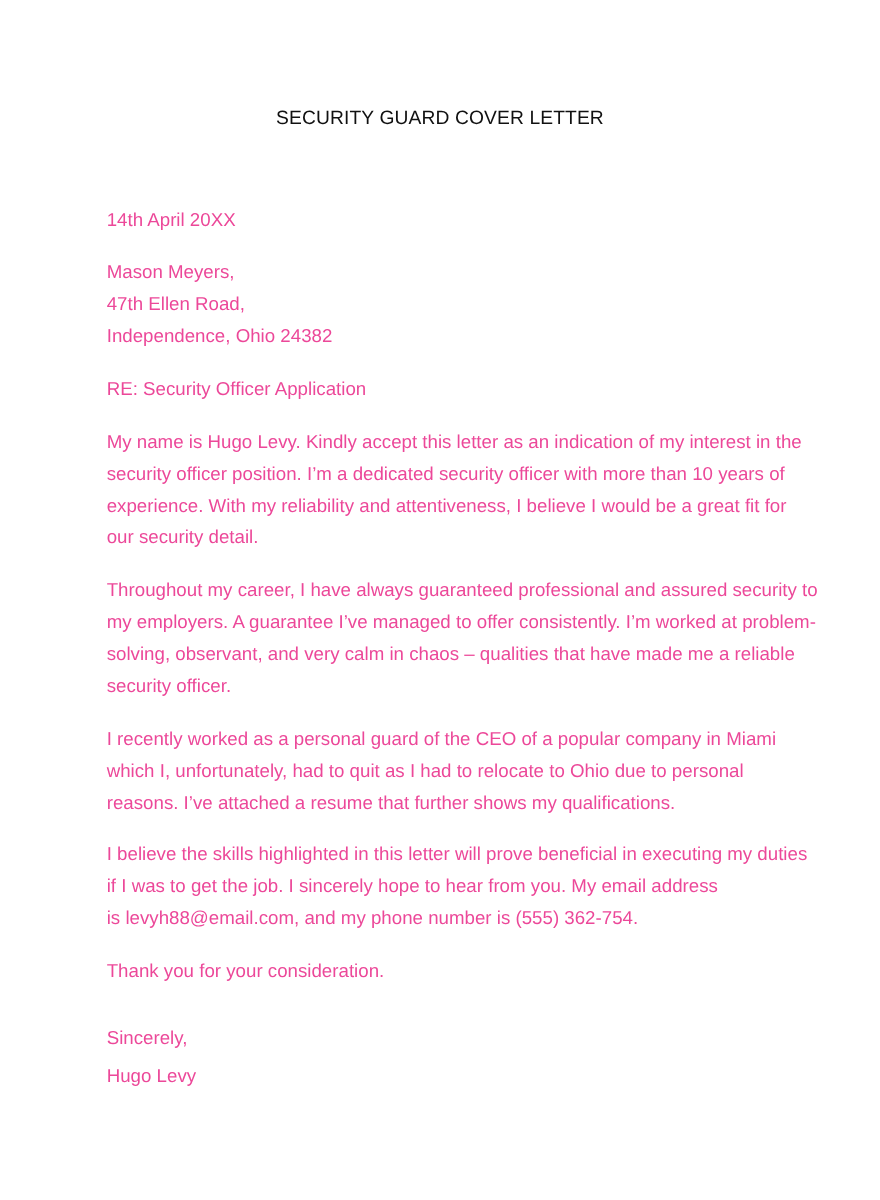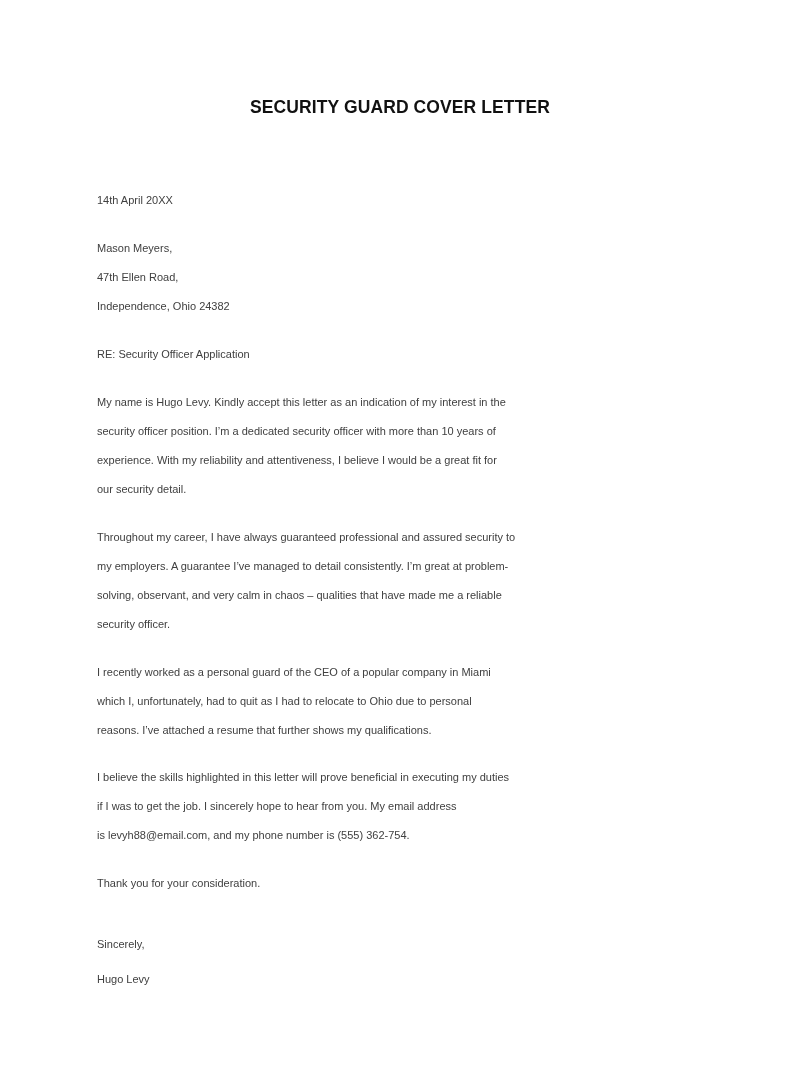--- a/index.html
+++ b/index.html
@@ -4,25 +4,25 @@
 <style>
   html, body { margin: 0; padding: 0; background: #ffffff; }
   body { width: 800px; height: 1091px; position: relative; overflow: hidden; }
   .page {
     position: absolute; left: 0; top: 0; width: 800px; height: 1091px;
     background: #ffffff; color: #1a1a1a;
     font-family: "Liberation Sans", "DejaVu Sans", sans-serif;
   }
   .title {
     position: absolute; left: 0; top: 97px; width: 800px; text-align: center;
-    font-weight: bold; font-size: 17.5px; letter-spacing: 0.1px; color: #111;
+    font-weight: normal; font-size: 17.5px; letter-spacing: 0.1px; color: #111;
   }
   .line {
-    position: absolute; left: 97px; font-size: 11px; line-height: 20px;
-    white-space: nowrap; color: #404040;
+    position: absolute; left: 97px; font-size: 17px; line-height: 20px;
+    white-space: nowrap; color: #ec4899;
   }
   .bold { font-weight: normal; }
 </style>
 </head>
 <body>
 
 <div class="page">
   <div class="title">SECURITY GUARD COVER LETTER</div>
 
   <div class="line" style="top:190px">14th April 20XX</div>
@@ -32,21 +32,21 @@
   <div class="line" style="top:296px">Independence, Ohio 24382</div>
 
   <div class="line" style="top:344px"><span class="bold">RE</span><span>: Security Officer Application</span></div>
 
   <div class="line" style="top:392px">My name is Hugo Levy. Kindly accept this letter as an indication of my interest in the</div>
   <div class="line" style="top:421px">security officer position. I’m a dedicated security officer with more than 10 years of</div>
   <div class="line" style="top:450px">experience. With my reliability and attentiveness, I believe I would be a great fit for</div>
   <div class="line" style="top:479px">our security detail.</div>
 
   <div class="line" style="top:527px">Throughout my career, I have always guaranteed professional and assured security to</div>
-  <div class="line" style="top:556px">my employers. A guarantee I’ve managed to detail consistently. I’m great at problem-</div>
+  <div class="line" style="top:556px">my employers. A guarantee I’ve managed to offer consistently. I’m worked at problem-</div>
   <div class="line" style="top:585px">solving, observant, and very calm in chaos – qualities that have made me a reliable</div>
   <div class="line" style="top:614px">security officer.</div>
 
   <div class="line" style="top:662px">I recently worked as a personal guard of the CEO of a popular company in Miami</div>
   <div class="line" style="top:691px">which I, unfortunately, had to quit as I had to relocate to Ohio due to personal</div>
   <div class="line" style="top:720px">reasons. I’ve attached a resume that further shows my qualifications.</div>
 
   <div class="line" style="top:767px">I believe the skills highlighted in this letter will prove beneficial in executing my duties</div>
   <div class="line" style="top:796px">if I was to get the job. I sincerely hope to hear from you. My email address</div>
   <div class="line" style="top:825px">is levyh88@email.com, and my phone number is (555) 362-754.</div>

